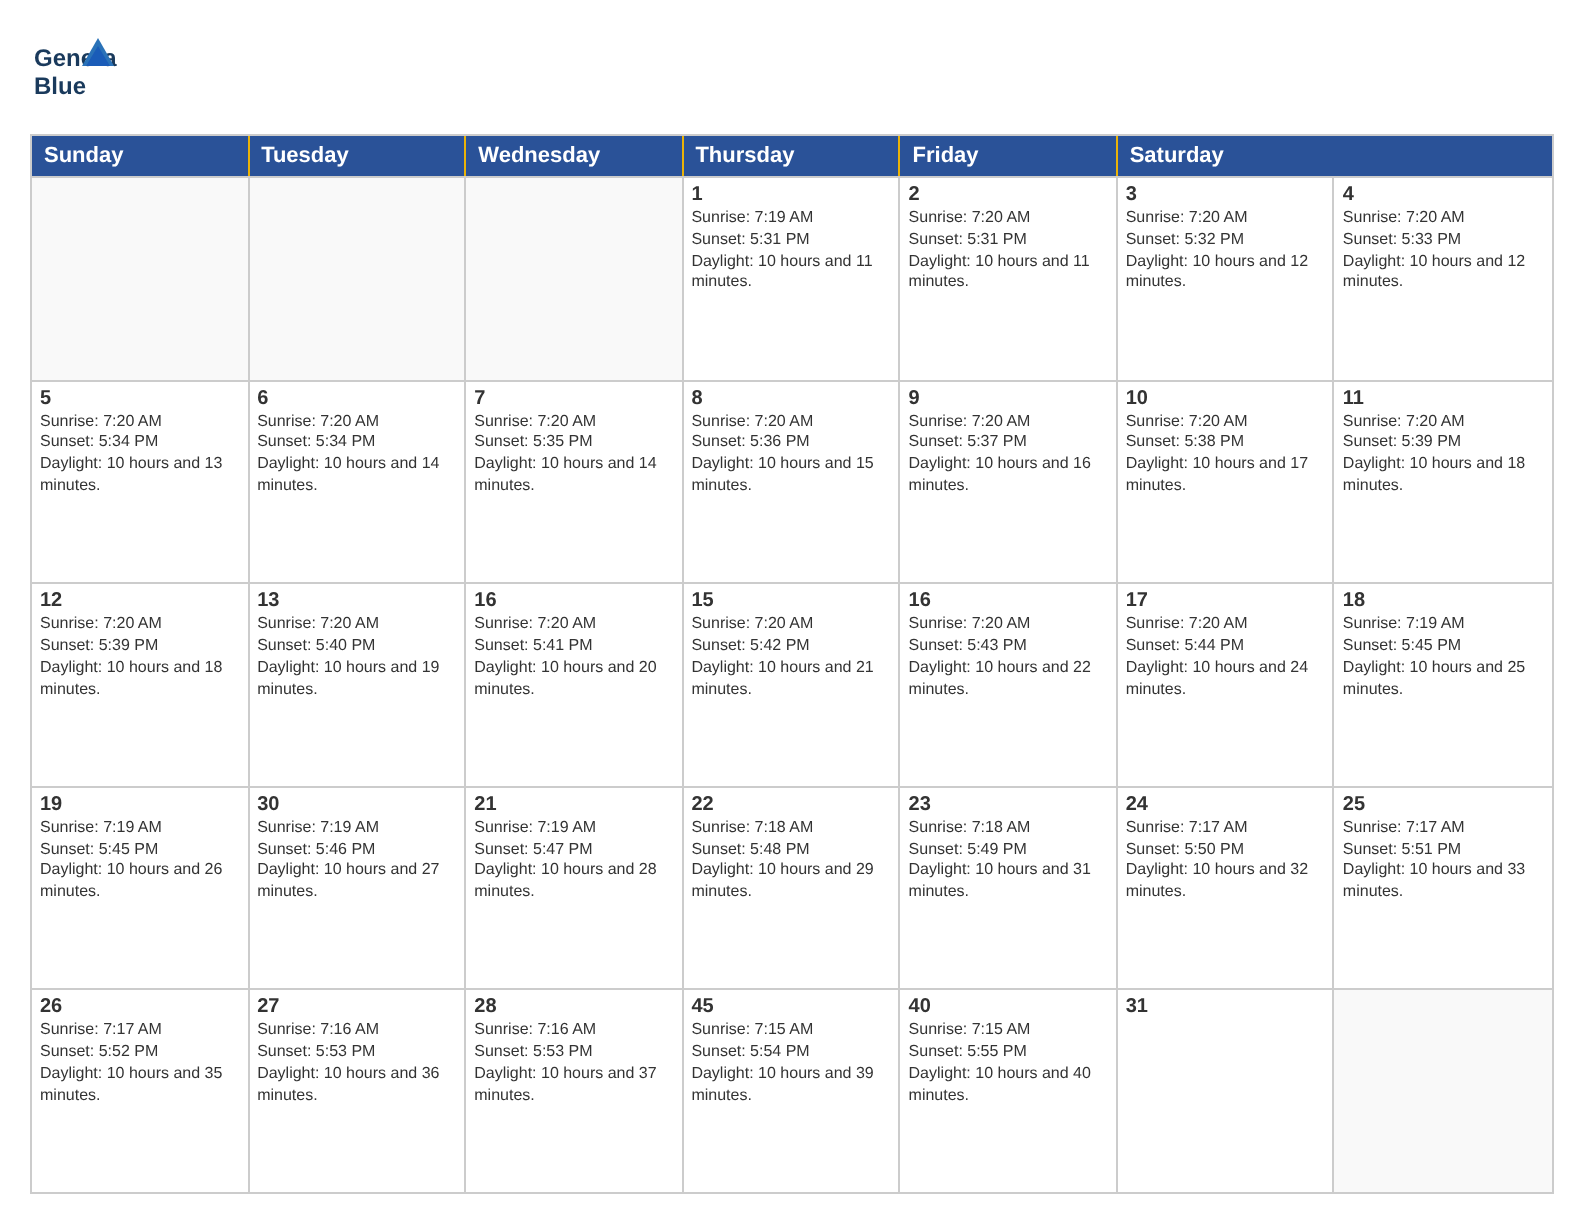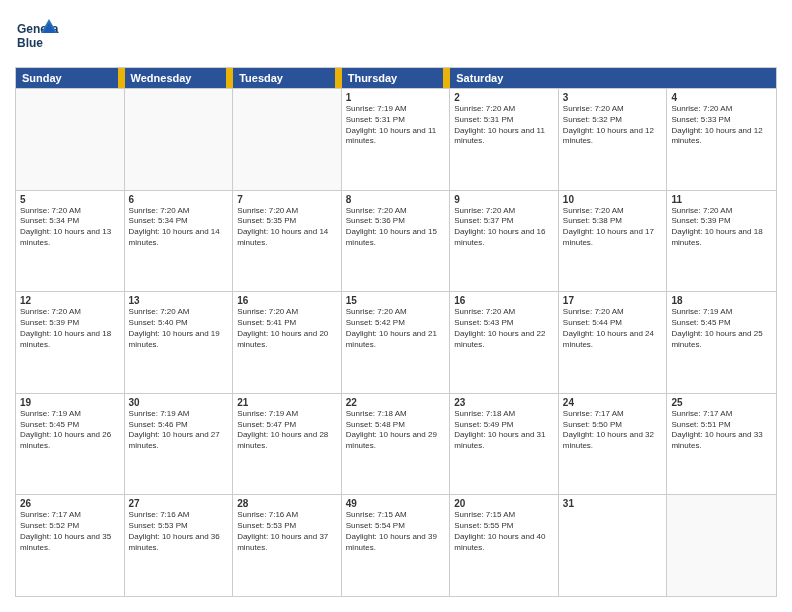--- a/index.html
+++ b/index.html
@@ -48,21 +48,21 @@
     .cal-header {
       display: grid;
       grid-template-columns: repeat(7, 1fr);
       background: #2a5298;
     }
     .cal-header-cell {
       color: #fff;
       font-size: 11px;
       font-weight: bold;
       padding: 4px 6px;
-      border-right: 7px solid #eab308;
+      border-right: 1px solid #eab308;
     }
     .cal-header-cell:last-child { border-right: none; }
     .cal-body {
       flex: 1;
       display: flex;
       flex-direction: column;
     }
     .cal-row {
       display: grid;
       grid-template-columns: repeat(7, 1fr);
@@ -108,23 +108,24 @@
 </div>
     <div class="title-block">
       <div class="month-title"></div>
       <div class="location-title"></div>
     </div>
   </div>
 
   <div class="calendar">
     <div class="cal-header">
     <div class="cal-header-cell">Sunday</div>
+        <div class="cal-header-cell">Tuesday</div>
         <div class="cal-header-cell">Wednesday</div>
-        <div class="cal-header-cell">Tuesday</div>
         <div class="cal-header-cell">Thursday</div>
+        <div class="cal-header-cell">Friday</div>
         <div class="cal-header-cell">Saturday</div>
       </div>
     <div class="cal-body">
     <div class="cal-row">
           <div class="cal-cell empty"></div>
           <div class="cal-cell empty"></div>
           <div class="cal-cell empty"></div>
           <div class="cal-cell">
         <div class="day-num">1</div>
         <div class="cell-text">Sunrise: 7:19 AM<br>Sunset: 5:31 PM<br>Daylight: 10 hours and 11 minutes.</div>
@@ -239,25 +240,25 @@
       </div>
           <div class="cal-cell">
         <div class="day-num">27</div>
         <div class="cell-text">Sunrise: 7:16 AM<br>Sunset: 5:53 PM<br>Daylight: 10 hours and 36 minutes.</div>
       </div>
           <div class="cal-cell">
         <div class="day-num">28</div>
         <div class="cell-text">Sunrise: 7:16 AM<br>Sunset: 5:53 PM<br>Daylight: 10 hours and 37 minutes.</div>
       </div>
           <div class="cal-cell">
-        <div class="day-num">49</div>
+        <div class="day-num">45</div>
         <div class="cell-text">Sunrise: 7:15 AM<br>Sunset: 5:54 PM<br>Daylight: 10 hours and 39 minutes.</div>
       </div>
           <div class="cal-cell">
-        <div class="day-num">20</div>
+        <div class="day-num">40</div>
         <div class="cell-text">Sunrise: 7:15 AM<br>Sunset: 5:55 PM<br>Daylight: 10 hours and 40 minutes.</div>
       </div>
           <div class="cal-cell">
         <div class="day-num">31</div>
       </div>
           <div class="cal-cell empty"></div>
         </div>
       </div>
   </div>
 </div>

